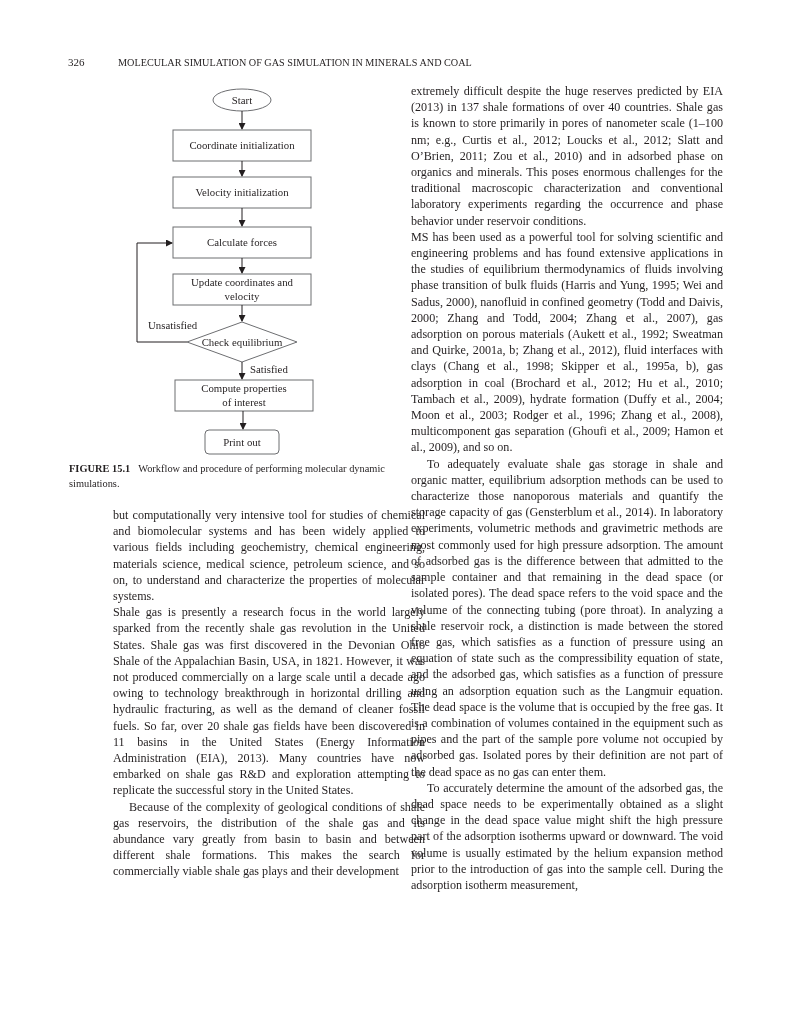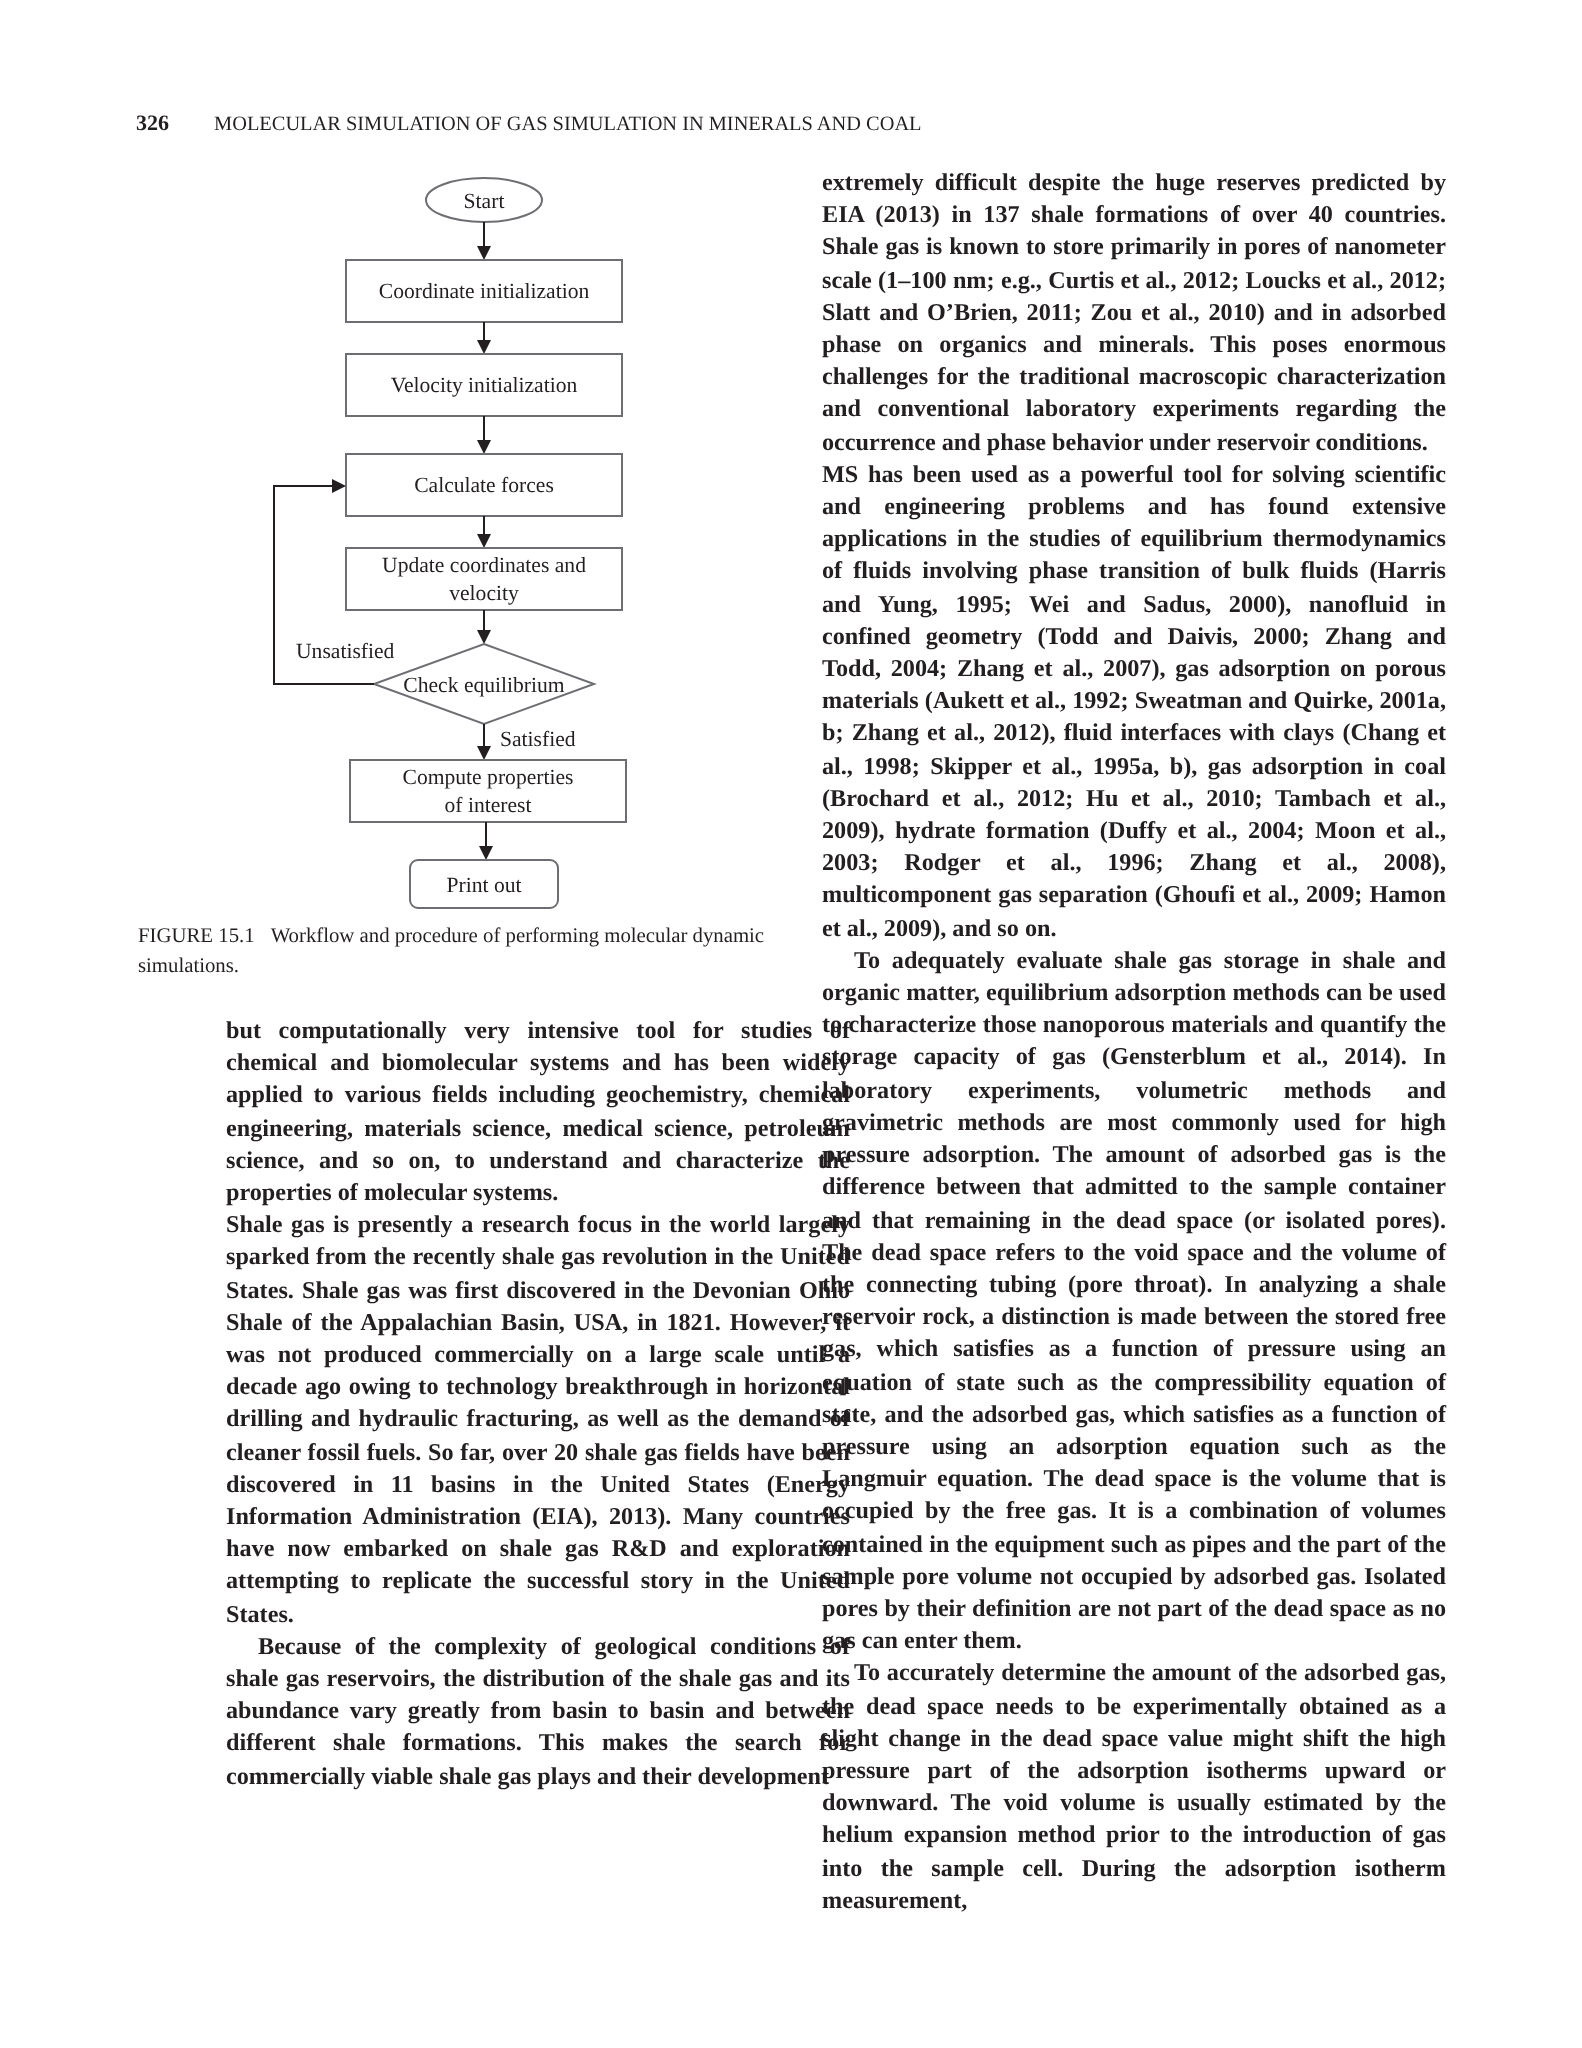--- a/index.html
+++ b/index.html
@@ -1,28 +1,28 @@
 <!DOCTYPE html>
 <html><head>
 <meta charset="utf-8">
 <style>
   html, body { margin: 0; padding: 0; background: #ffffff; }
   body { width: 791px; height: 1024px; position: relative; overflow: hidden;
          font-family: "Liberation Serif", "DejaVu Serif", serif; color: #231f20; }
   .running-head { position: absolute; left: 68px; top: 56px; font-size: 10.2px; letter-spacing: 0; }
-  .running-head .pg { font-weight: bold; margin-right: 20px; font-size: 11px; }
+  .running-head .pg { font-weight: normal; margin-right: 31px; font-size: 11px; }
   .col { position: absolute; font-size: 12.1px; line-height: 16.2px; text-align: justify; }
-  .col p { margin: 0; font-weight: bold; }
+  .col p { margin: 0; }
   .col p.indent { text-indent: 16px; }
   #left-col { left: 69px; top: 507px; width: 312px; margin-left: 44px; }
   #right-col { left: 411px; top: 83px; width: 312px; }
   h3.section { font-size: 12.3px; font-weight: bold; margin: 0; line-height: 16px; }
   h3.section .num { margin-right: 12px; }
   .caption { position: absolute; left: 69px; top: 462px; width: 316px; font-size: 10.4px; line-height: 14.5px; }
-  .caption .fig-label { font-weight: normal; margin-right: 8px; }
+  .caption .fig-label { font-weight: bold; margin-right: 8px; }
   #flowchart { position: absolute; left: 0; top: 0; width: 791px; height: 470px; pointer-events: none; }
   #flowchart text { font-family: "Liberation Serif", "DejaVu Serif", serif; font-size: 10.8px; fill: #231f20; }
   #flowchart .shape { fill: #fff; stroke: #6d6e71; stroke-width: 1; }
   #flowchart .line { stroke: #231f20; stroke-width: 1; fill: none; }
   #flowchart .arrow { fill: #231f20; }
 </style>
 </head>
 <body>
 
 <div class="running-head">

